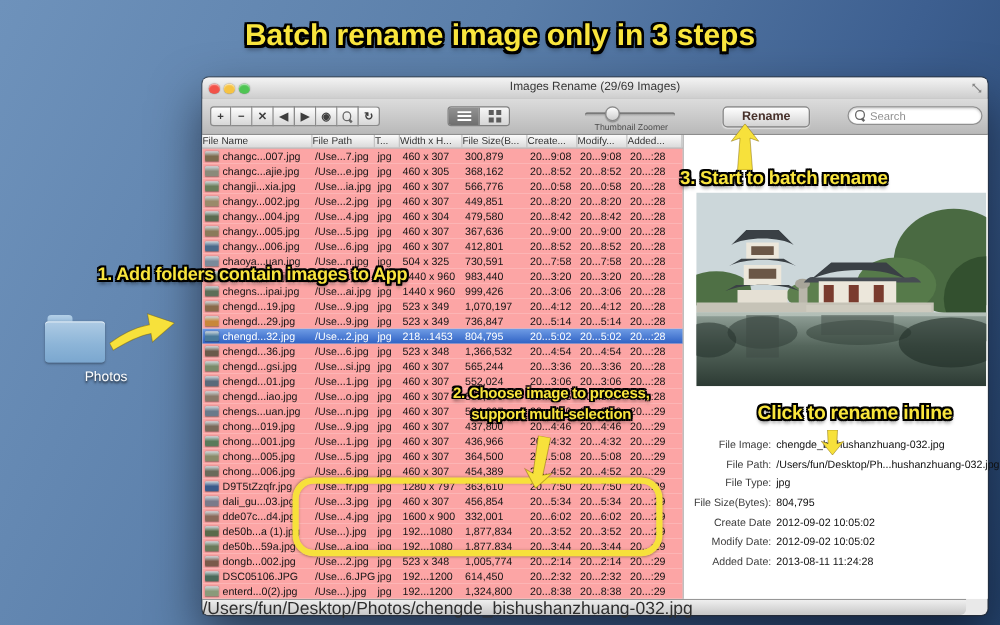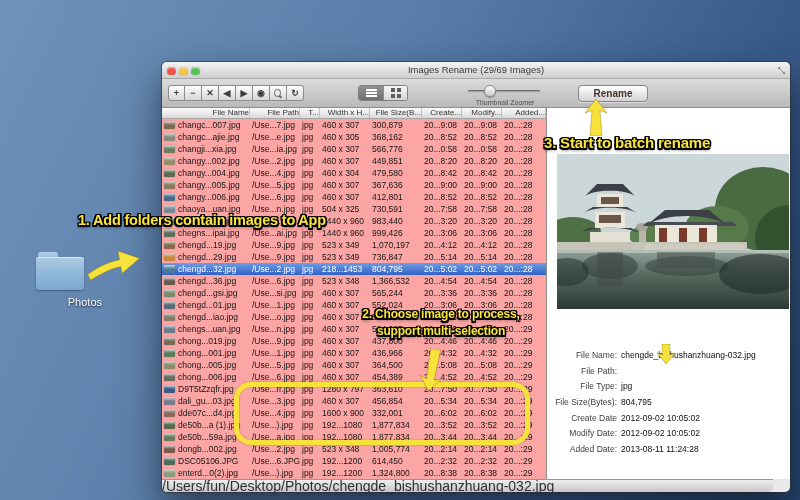--- a/index.html
+++ b/index.html
@@ -68,21 +68,21 @@
     display:flex;align-items:center;padding-left:5px;box-shadow:inset 0 1px 2px rgba(0,0,0,.2)}
   .search .ph{font-size:9px;color:#909090;margin-left:3px}
   .mag{position:relative;display:inline-block;width:9px;height:9px;flex:none}
   .mag::before{content:"";position:absolute;left:0;top:0;width:5.5px;height:5.5px;border:1.4px solid #666;border-radius:50%}
   .mag::after{content:"";position:absolute;left:6px;top:6px;width:3.4px;height:1.5px;background:#666;transform:rotate(45deg);transform-origin:0 0}
 
   .content{position:absolute;top:46px;left:0;width:628px;height:371px;display:flex;background:#fff}
   .table{width:385px;border-right:1px solid #8e8e8e;flex:none}
   .thead,.tr{display:grid;grid-template-columns:88px 50px 20px 50px 52px 40px 40px 44px}
   .thead{height:11px;background:linear-gradient(#fbfbfb,#dadada);border-bottom:1px solid #a5a5a5}
-  .th{font-size:8px;line-height:10px;text-align:right;color:#333;border-right:1px solid #c3c3c3;overflow:hidden;white-space:nowrap}
+  .th{font-size:8px;line-height:10px;text-align:left;color:#333;border-right:1px solid #c3c3c3;overflow:hidden;white-space:nowrap}
   .tr{height:12px;background:#fca5a5}
   .td{font-size:8.5px;line-height:12px;white-space:nowrap;overflow:hidden;color:#151515;padding-left:2px}
   .tr.sel{background:linear-gradient(#6f9ce5,#2f62c4)}
   .tr.sel .td{color:#fff}
   .thumb{display:inline-block;width:11px;height:8px;margin:2px 3px 0 0;vertical-align:top;border-radius:1px;box-shadow:0 0 1px rgba(0,0,0,.5)}
 
   .preview{flex:1;position:relative;background:#fff}
   .preview-header{height:11px;background:linear-gradient(#fbfbfb,#dadada);border-bottom:1px solid #a5a5a5;
     font-size:8px;text-align:center;line-height:10px;color:#333}
   .photo{position:absolute;left:10px;top:46px;width:232px;height:155px;overflow:hidden}
@@ -93,20 +93,21 @@
 
   .statusbar{position:absolute;bottom:0;left:0;right:17px;height:13px;border-radius:0 0 5px 5px;
     background:linear-gradient(#efefef,#c7c7c7);border-top:1px solid #979797;
     font-size:14px;text-align:left;line-height:12px;color:#2e2e2e}
 </style>
 </head>
 <body>
 
 <div id="desktop">
 
+  <div class="headline">Batch rename image only in 3 steps</div>
 
   <div class="folder">
     <div class="folder-tab"></div>
     <div class="folder-body"></div>
     <div class="folder-label">Photos</div>
   </div>
 
   <div id="window">
     <div class="titlebar">
       <span class="tl red"></span>
@@ -137,20 +138,24 @@
         <div class="seg">
             <span class="ico-grid"></span>
           </div>
       </div>
       <div class="zoomer">
         <div class="zoom-track"></div>
         <div class="zoom-knob" id="zoomKnob" style="left: calc(30% - 6px);"></div>
         <div class="zoom-label">Thumbnail Zoomer</div>
       </div>
       <button class="rename-btn">Rename</button>
+      <div class="search">
+        <span class="mag"></span>
+        <span class="ph">Search</span>
+      </div>
     </div>
 
     <div class="content">
       <div class="table">
         <div class="thead" id="tableHead">
             <div class="th">File Name</div>
             <div class="th">File Path</div>
             <div class="th">T...</div>
             <div class="th">Width x H...</div>
             <div class="th">File Size(B...</div>
@@ -504,25 +509,26 @@
           <rect y="96" width="232" height="3" fill="#cfd8d2" opacity=".55"></rect>
           <ellipse cx="53" cy="112" rx="28" ry="13" fill="#2f3d36" opacity=".55"></ellipse>
           <ellipse cx="130" cy="112" rx="42" ry="10" fill="#2f3d36" opacity=".5"></ellipse>
           <ellipse cx="204" cy="120" rx="42" ry="20" fill="#202d26" opacity=".6"></ellipse>
           <ellipse cx="10" cy="118" rx="22" ry="14" fill="#24322b" opacity=".55"></ellipse>
           <rect x="40" y="98" width="26" height="34" fill="#3d4a43" opacity=".5"></rect>
           <rect x="100" y="98" width="58" height="16" fill="#414e47" opacity=".5"></rect>
         </svg>
         <div class="fields" id="previewFields">
             <div class="field">
-              <span class="flabel">File Name:</span>
+              <span class="flabel">File Image:</span>
               <span class="fvalue">chengde_bishushanzhuang-032.jpg</span>
             </div>
             <div class="field">
               <span class="flabel">File Path:</span>
+              <span class="fvalue">/Users/fun/Desktop/Ph...hushanzhuang-032.jpg</span>
             </div>
             <div class="field">
               <span class="flabel">File Type:</span>
               <span class="fvalue">jpg</span>
             </div>
             <div class="field">
               <span class="flabel">File Size(Bytes):</span>
               <span class="fvalue">804,795</span>
             </div>
             <div class="field">
@@ -543,20 +549,21 @@
 
     <div class="statusbar">/Users/fun/Desktop/Photos/chengde_bishushanzhuang-032.jpg</div>
   </div>
 
   <div class="ann" id="ann1">1. Add folders contain images to App</div>
   <div class="ann" id="ann2">
     <div>2. Choose image to process,</div>
     <div>support multi-selection</div>
   </div>
   <div class="ann" id="ann3">3. Start to batch rename</div>
+  <div class="ann" id="ann4">Click to rename inline</div>
 
   <div class="multi-box"></div>
 
   <svg class="arrow" style="left:86px;top:248px;transform:rotate(-10deg)" width="54" height="30" viewBox="0 0 54 30">
     <path d="M0 22 C14 15 26 13 34 13 L34 4 L54 15 L34 27 L34 20 C24 20 12 24 2 28 Z"></path>
   </svg>
   <svg class="arrow" style="left:584px;top:99px" width="24" height="37" viewBox="0 0 24 37">
     <path d="M12 0 L23 14 L16 11.5 L18 37 L6 37 L8 11.5 L1 14 Z"></path>
   </svg>
   <svg class="arrow" style="left:420px;top:349px;transform:rotate(10deg)" width="24" height="42" viewBox="0 0 24 42">

